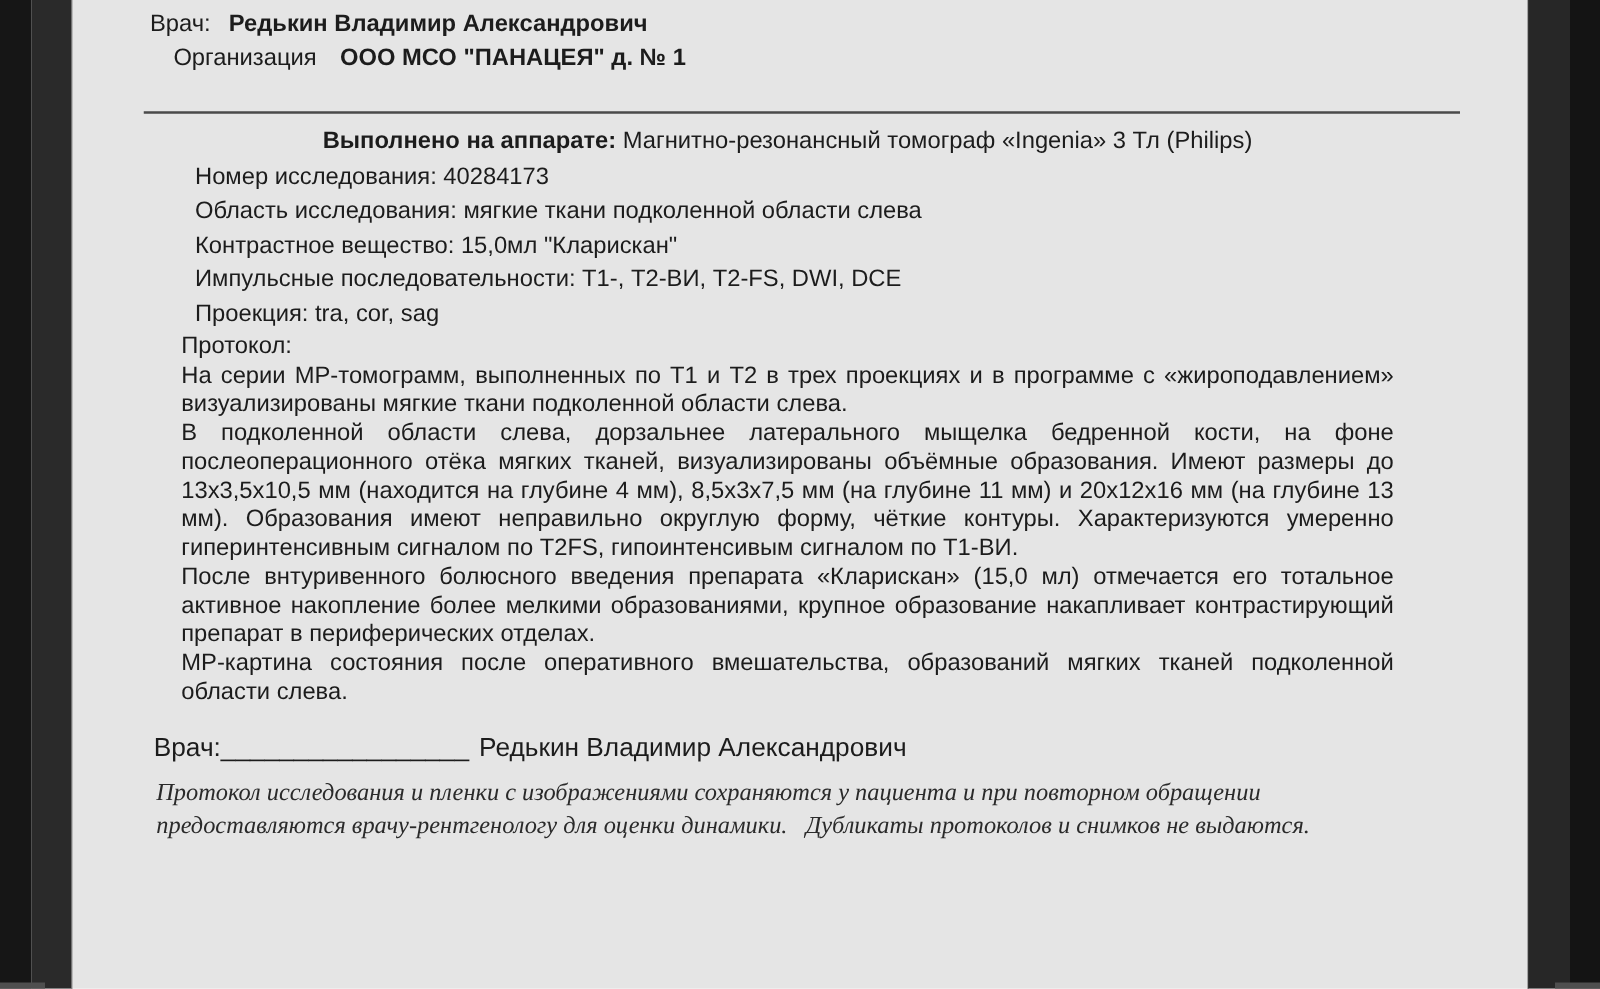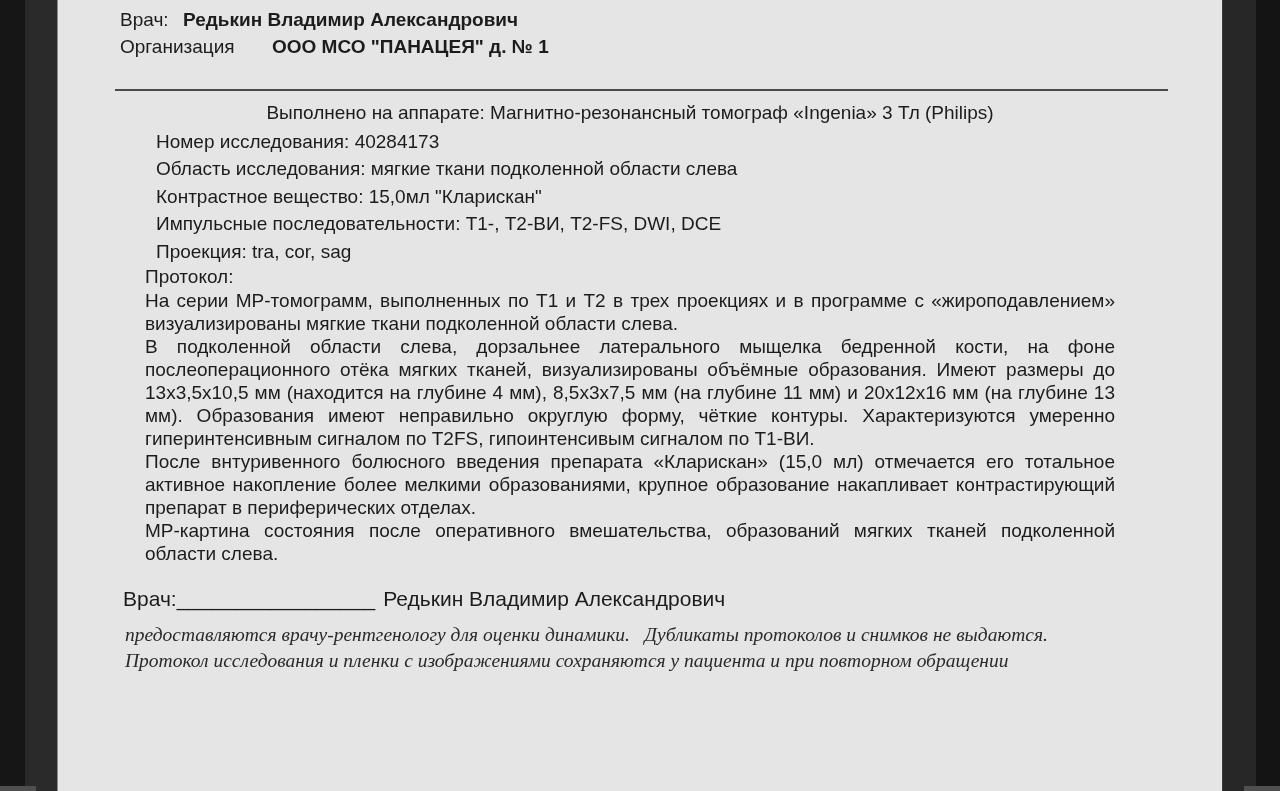--- a/index.html
+++ b/index.html
@@ -16,28 +16,28 @@
   .strip-left  { left:0; width:36px; }
   .strip-right { left:1244px; width:36px; }
 
   
   .page { position:absolute; left:58px; top:0; width:1164px; height:791px; background:#e5e5e5; }
 
   .header { position:absolute; left:62px; top:6px; font-size:19px; line-height:27px; }
   .header .row { white-space:nowrap; }
   .hdr-label { display:inline-block; }
   .hdr-label.doctor { width:63px; }
-  .hdr-label.org { width:152px; }
+  .hdr-label.org { width:152px;text-align:center; }
   .hdr-value { font-weight:bold; }
 
   .divider { position:absolute; left:57px; top:89px; width:1053px; height:2px; background:#4a4a4a; }
 
   .content { position:absolute; left:87px; top:100px; width:970px; font-size:19px; line-height:23px; }
   .device-line { text-align:center; line-height:26px; margin-bottom:0; white-space:nowrap; }
-  .device-label { font-weight:normal; }
+  .device-label { font-weight:bold; }
   .fields { margin-top:2px; }
   .fields .field-row { line-height:27.4px;margin-left:11px; }
   .protocol-label { line-height:24px; }
   .para { text-align:justify; }
   .label-line { line-height:23px; }
 
   .signature { margin-top:20px; margin-left:-22px; font-size:21px; line-height:28px; white-space:nowrap; }
   .signature .sig-name { margin-left:8px; }
 
   .footer { margin-top:9px; margin-left:-20px; font-family:"Liberation Serif","DejaVu Serif",serif;
@@ -85,18 +85,18 @@
     <div class="para">В подколенной области слева, дорзальнее латерального мыщелка бедренной кости, на фоне послеоперационного отёка мягких тканей, визуализированы объёмные образования. Имеют размеры до 13х3,5х10,5 мм (находится на глубине 4 мм), 8,5х3х7,5 мм (на глубине 11 мм) и 20х12х16 мм (на глубине 13 мм). Образования имеют неправильно округлую форму, чёткие контуры. Характеризуются умеренно гиперинтенсивным сигналом по T2FS, гипоинтенсивым сигналом по Т1-ВИ.</div>
     <div class="para">После внтуривенного болюсного введения препарата «Кларискан» (15,0 мл) отмечается его тотальное активное накопление более мелкими образованиями, крупное образование накапливает контрастирующий препарат в периферических отделах.</div>
 
     <div class="para">МР-картина состояния после оперативного вмешательства, образований мягких тканей подколенной области слева.</div>
 
     <div class="signature">
       <span>Врач:</span><span>_________________</span><span class="sig-name">Редькин Владимир Александрович</span>
     </div>
 
     <div class="footer">
+      <div>Протокол исследования и пленки с изображениями сохраняются у пациента и при повторном обращении</div>
       <div>предоставляются врачу-рентгенологу для оценки динамики.&nbsp;&nbsp; Дубликаты протоколов и снимков не выдаются.</div>
-      <div>Протокол исследования и пленки с изображениями сохраняются у пациента и при повторном обращении</div>
     </div>
   </div>
 
 </div>
 
 </body></html>

